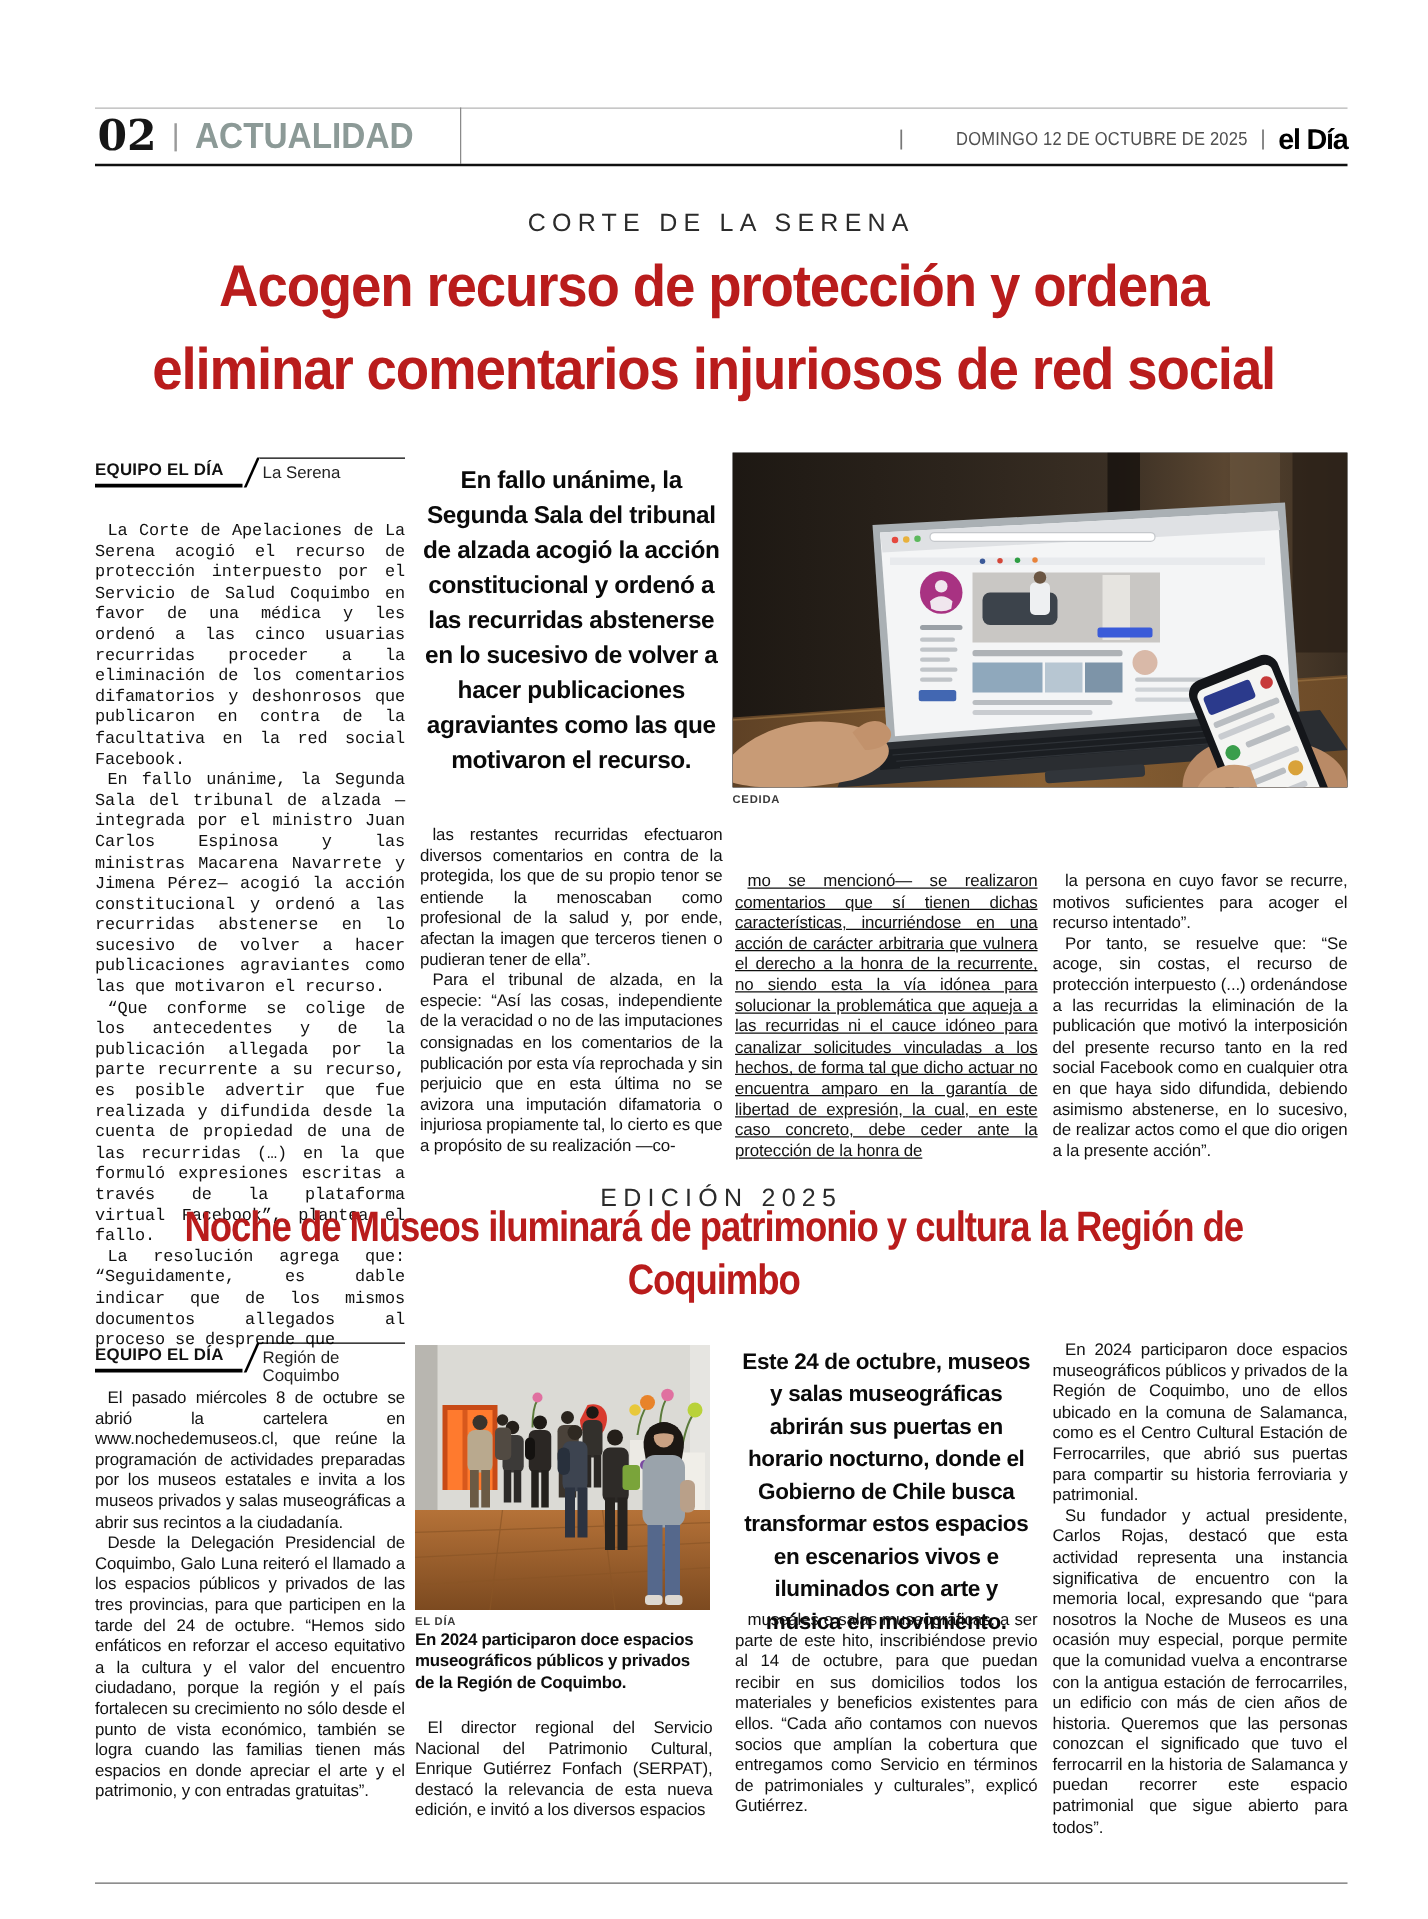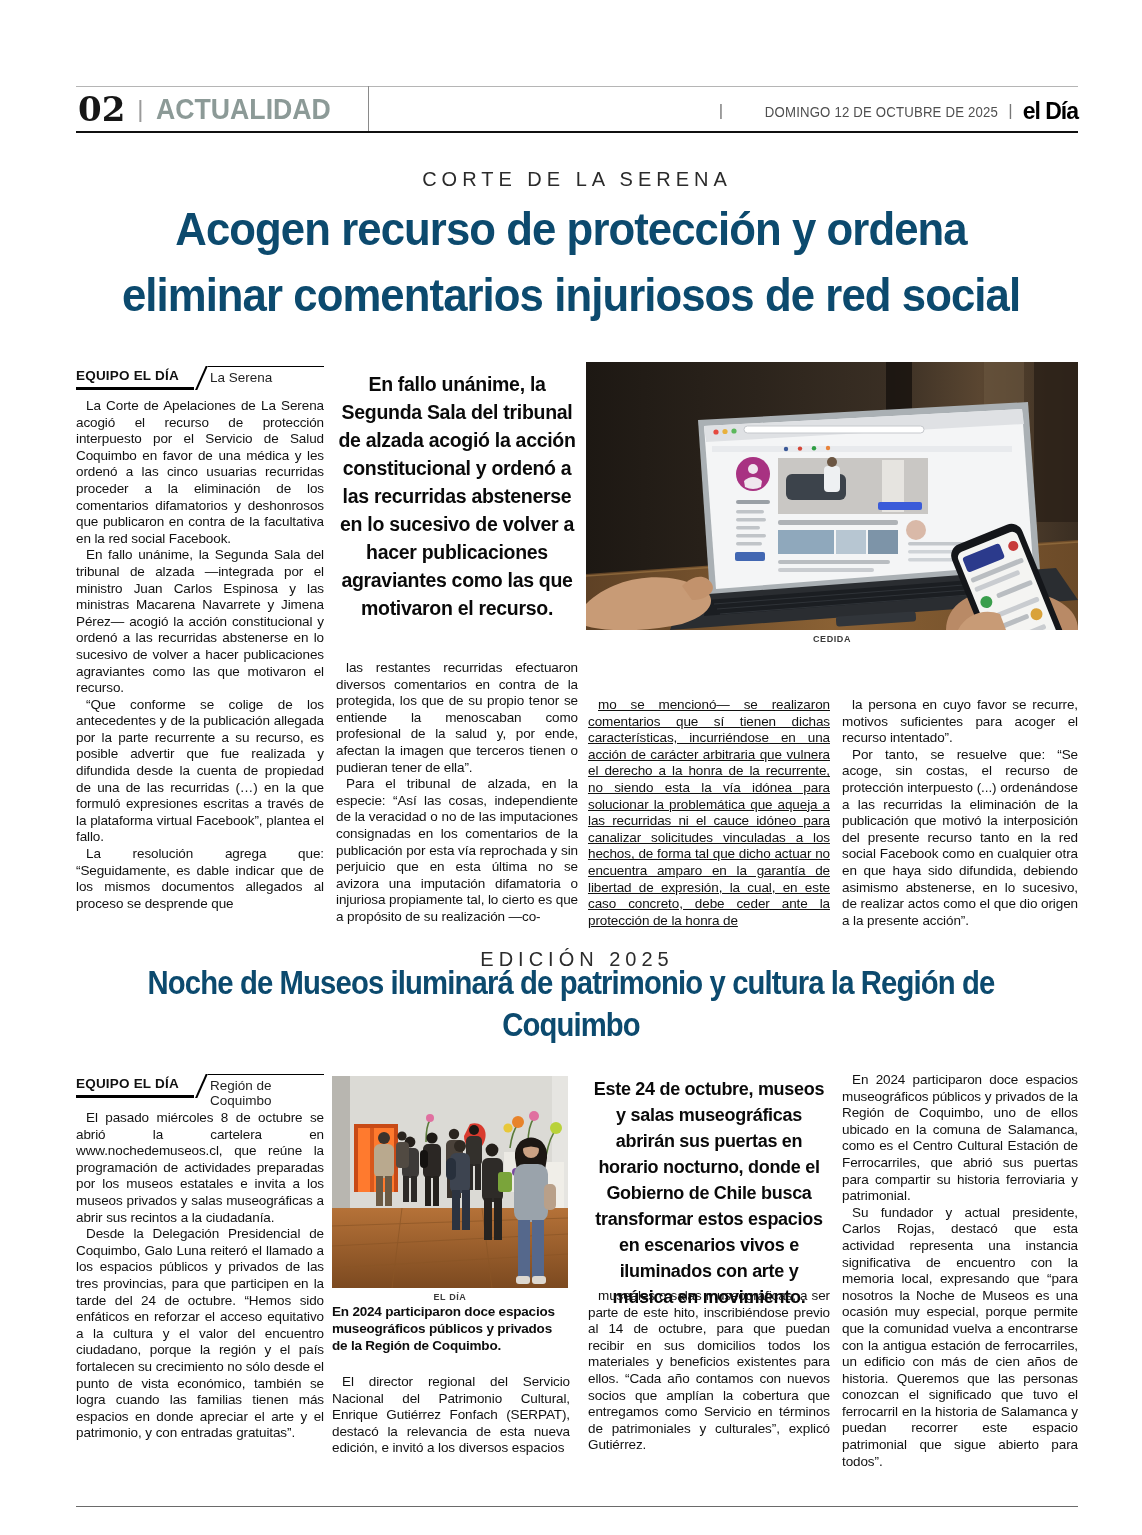--- a/index.html
+++ b/index.html
@@ -15,21 +15,21 @@
   .page-num { font-family:"DejaVu Serif", serif; font-size:34px; font-weight:600; color:#161616; }
   .hdr-sep { color:#9a9a9a; font-size:24px; font-weight:300; }
   .section-name { font-size:29px; font-weight:bold; color:#8c9a97; letter-spacing:0px; transform:scaleX(0.92); transform-origin:left center; }
   .hdr-right { position:absolute; right:64px; top:94px; height:34px; display:flex; align-items:center; gap:10px; }
   .hdr-date { font-size:15px; color:#4f4f4f; letter-spacing:0.2px; transform:scaleX(0.88); transform-origin:right center; }
   .hdr-bar { color:#777; font-size:17px; font-weight:300; }
   .masthead { font-size:23px; font-weight:bold; letter-spacing:-1px; color:#000; }
 
   
   .kicker { position:absolute; width:1002px; left:76px; text-align:center; font-size:20px; letter-spacing:5px; color:#2b2b2b; }
-  .headline { position:absolute; left:0; width:1142px; text-align:center; font-weight:bold; color:#0c4a6e; }
+  .headline { position:absolute; left:0; width:1142px; text-align:center; font-weight:bold; color:#b91c1c; }
   .headline .hl-line { display:block; transform:scaleX(0.93); transform-origin:center; letter-spacing:-1px; }
   .headline.h1a { top:196px; font-size:47px; line-height:66px; }
   .headline.h2a { top:961px; font-size:34px; line-height:42px; }
   .headline.h2a .hl-line { transform:scaleX(0.86); }
 
   .byline { position:absolute; width:248px; height:26px; }
   .byline .author { position:absolute; left:0; top:2px; font-size:13.5px; font-weight:bold; letter-spacing:0.2px; }
   .byline .thickline { position:absolute; left:0; top:21px; width:118px; height:3px; background:#000; }
   .byline .slash { position:absolute; left:118px; top:0px; width:14px; height:24px; overflow:hidden; }
   .byline .slash:before { content:""; position:absolute; left:6px; top:-4px; width:1.5px; height:34px; background:#000; transform:rotate(24deg); }
@@ -37,21 +37,21 @@
 
   .body-col { position:absolute; font-size:13.5px; line-height:16.6px; text-align:justify; color:#111; letter-spacing:-0.1px; }
   .body-col p { text-indent:10px; }
 
   .pullquote { position:absolute; font-weight:bold; text-align:center; color:#0a0a0a; }
   .pq1 { font-size:19.5px; line-height:28px; letter-spacing:-0.3px; }
   .pq2 { font-size:18px; line-height:26px; letter-spacing:-0.3px; }
 
   .photo { position:absolute; overflow:hidden; background:#222; }
   .photo svg { display:block; width:100%; height:100%; }
-  .credit { position:absolute; font-size:9px; font-weight:bold; color:#3a3a3a; letter-spacing:0.6px; text-align:center; }
+  .credit { position:absolute; font-size:9px; font-weight:bold; color:#3a3a3a; letter-spacing:0.6px; text-align:left; }
   .caption { position:absolute; font-size:13.5px; line-height:17px; font-weight:bold; color:#0d0d0d; text-align:left; letter-spacing:-0.2px; }
 
   .bottom-rule { position:absolute; left:76px; top:1506px; width:1002px; height:1px; background:#6a6a6a; }
 </style>
 </head>
 <body>
 
 <div class="page">
 
   <div class="hdr-rule-top"></div>
@@ -78,21 +78,21 @@
     <span class="hl-line">eliminar comentarios injuriosos de red social</span>
   </div>
 
   <div class="byline" style="left:76px; top:366px;">
     <span class="author">EQUIPO EL DÍA</span>
     <span class="thickline"></span>
     <span class="slash"></span>
     <span class="loc-box">La Serena</span>
   </div>
 
-  <div class="body-col" style="left:76px; top:398px; width:248px;">
+  <div class="body-col" style="left:76px; top:418px; width:248px;font-family:Liberation Mono, monospace;">
     <p>La Corte de Apelaciones de La Serena acogió el recurso de protección interpuesto por el Servicio de Salud Coquimbo en favor de una médica y les ordenó a las cinco usuarias recurridas proceder a la eliminación de los comentarios difamatorios y deshonrosos que publicaron en contra de la facultativa en la red social Facebook.</p>
     <p>En fallo unánime, la Segunda Sala del tribunal de alzada —integrada por el ministro Juan Carlos Espinosa y las ministras Macarena Navarrete y Jimena Pérez— acogió la acción constitucional y ordenó a las recurridas abstenerse en lo sucesivo de volver a hacer publicaciones agraviantes como las que motivaron el recurso.</p>
     <p>“Que conforme se colige de los antecedentes y de la publicación allegada por la parte recurrente a su recurso, es posible advertir que fue realizada y difundida desde la cuenta de propiedad de una de las recurridas (…) en la que formuló expresiones escritas a través de la plataforma virtual Facebook”, plantea el fallo.</p>
     <p>La resolución agrega que: “Seguidamente, es dable indicar que de los mismos documentos allegados al proceso se desprende que</p>
   </div>
 
   <div class="pullquote pq1" style="left:336px; top:370px; width:242px;">En fallo unánime, la Segunda Sala del tribunal de alzada acogió la acción constitucional y ordenó a las recurridas abstenerse en lo sucesivo de volver a hacer publicaciones agraviantes como las que motivaron el recurso.</div>
 
   <div class="body-col" style="left:336px; top:660px; width:242px;">
     <p>las restantes recurridas efectuaron diversos comentarios en contra de la protegida, los que de su propio tenor se entiende la menoscaban como profesional de la salud y, por ende, afectan la imagen que terceros tienen o pudieran tener de ella”.</p>

